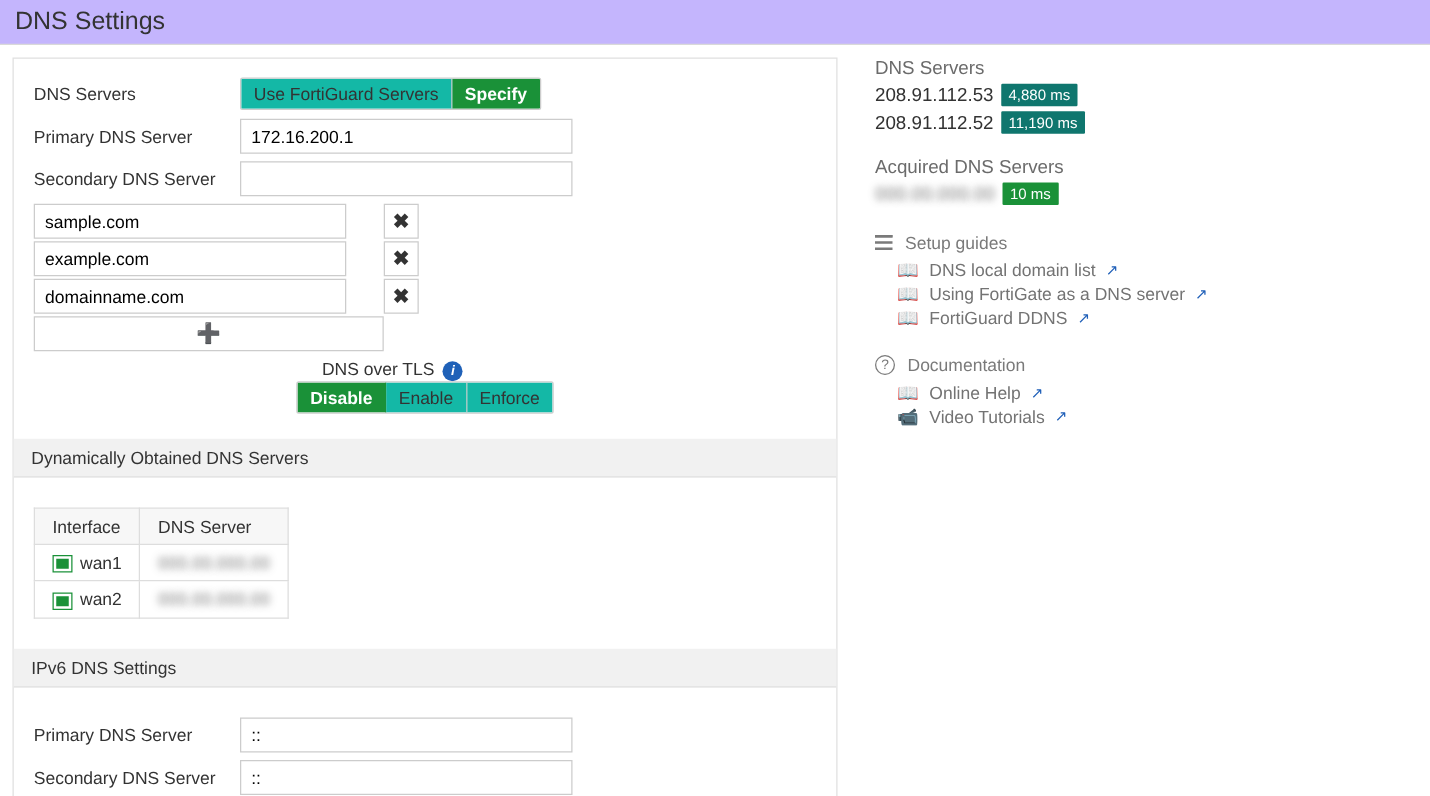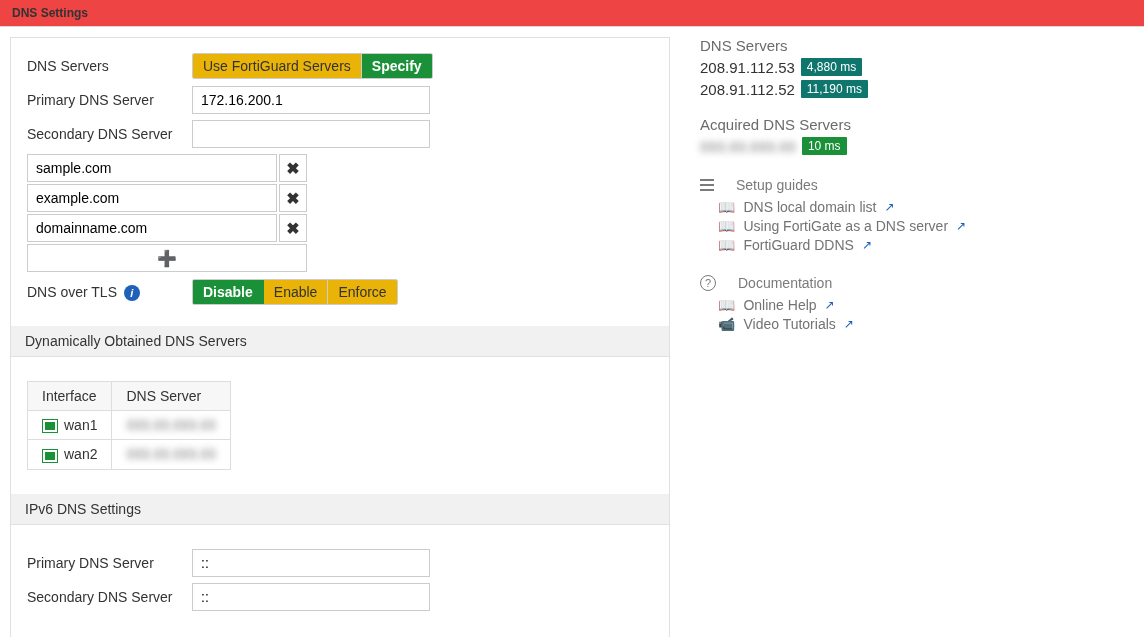--- a/index.html
+++ b/index.html
@@ -1,52 +1,52 @@
 <!DOCTYPE html>
 <html><head>
 <meta charset="utf-8">
 <style>
   * { box-sizing: border-box; margin: 0; padding: 0; }
   body { font-family: "Segoe UI", Arial, sans-serif; font-size: 14px; color: #333; background: #fff; width: 1144px; }
-  .header { background: #ef4444; padding: 6px 12px; font-size: 12px; font-weight: 700; color: #333; border-bottom: 1px solid #d9d9d9; }
+  .header { background: #c4b5fd; padding: 6px 12px; font-size: 20px; font-weight: 400; color: #333; border-bottom: 1px solid #d9d9d9; }
   .body-wrap { display: flex; }
   .main-col { width: 680px; padding: 10px; }
   .side-col { flex: 1; padding: 10px 10px 10px 20px; }
   .panel { border: 1px solid #e0e0e0; margin-bottom: 8px; }
   .panel-pad { padding: 14px 16px; }
   .sub-header { background: #f1f1f1; padding: 7px 14px; font-size: 14px; color: #333; border-bottom: 1px solid #e0e0e0; }
   .sub-body { padding: 24px 16px; }
   .row { display: flex; align-items: center; margin-bottom: 6px; min-height: 28px; }
   .lbl { width: 165px; color: #333; }
   .fld { flex: 1; display: flex; align-items: center; gap: 0; }
   .seg-group { display: inline-flex; border: 1px solid #ccc; border-radius: 2px; overflow: hidden; }
-  .seg { padding: 4px 10px; background: #eab308; cursor: pointer; border-right: 1px solid #ccc; font-size: 14px; color: #333; }
+  .seg { padding: 4px 10px; background: #14b8a6; cursor: pointer; border-right: 1px solid #ccc; font-size: 14px; color: #333; }
   .seg:last-child { border-right: none; }
   .seg.active { background: #1a9138; color: #fff; border-color: #1a9138; font-weight: bold; }
-  input.txt { width: 238px; height: 28px; padding: 2px 8px; border: 1px solid #ccc; font-size: 14px; }
-  .domain-row { display: flex; margin-bottom: 2px; }
+  input.txt { width: 266px; height: 28px; padding: 2px 8px; border: 1px solid #ccc; font-size: 14px; }
+  .domain-row { display: flex; margin-bottom: 2px; gap: 28px; }
   .domain-row input.txt { width: 250px; }
   .x-btn { width: 28px; height: 28px; border: 1px solid #ccc; background: #fff; margin-left: 2px; cursor: pointer; display: flex; align-items: center; justify-content: center; font-weight: bold; font-size: 16px; color: #333; }
   .add-row { width: 280px; height: 28px; border: 1px solid #ccc; display:flex; align-items:center; justify-content:center; cursor:pointer; font-size: 16px; font-weight:bold; }
   .info-icon { display:inline-flex; width:16px; height:16px; background:#1f61b8; color:#fff; border-radius:50%; align-items:center; justify-content:center; font-size:11px; font-weight:bold; font-style:italic; margin-left:3px; }
   table.dyn { border-collapse: collapse; }
   table.dyn th, table.dyn td { border: 1px solid #ddd; padding: 6px 14px; text-align: left; font-size: 14px; }
   table.dyn th { background: #f7f7f7; font-weight: 500; }
   .if-icon { display:inline-block; width:16px; height:14px; border:1px solid #1a9138; position:relative; margin-right:6px; vertical-align:middle; }
   .if-icon::after { content:""; position:absolute; inset:2px; background:#1a9138; }
   .blur { color: transparent; text-shadow: 0 0 6px rgba(90,90,90,0.8); user-select:none; }
   
   .side-title { color:#6b6b6b; font-size:15px; margin-bottom:4px; }
   .srv-line { display:flex; align-items:center; margin-bottom:4px; font-size:15px; }
   .srv-ip { margin-right:6px; }
   .lat { padding:2px 6px; color:#fff; font-size:12px; border-radius:1px; }
   .lat.red { background:#0f766e; }
   .lat.green { background:#1a9138; }
   .side-sec { margin-top:22px; }
-  .side-sec-h { color:#7a7a7a; display:flex; align-items:center; gap:22px; margin-bottom:6px; }
+  .side-sec-h { color:#7a7a7a; display:flex; align-items:center; gap:10px; margin-bottom:6px; }
   .side-link-row { display:flex; align-items:center; gap:8px; margin:3px 0 3px 18px; }
   .side-link { color:#737373; cursor:pointer; }
   .ext-icon { color:#1f5fb8; font-size:12px; }
   .book-icon { color:#1f5fb8; font-size:14px; }
   .cam-icon { color:#1f5fb8; font-size:14px; }
   .q-icon { display:inline-flex; width:16px; height:16px; border:1px solid #7a7a7a; border-radius:50%; align-items:center; justify-content:center; font-size:11px; color:#7a7a7a; }
   .list-icon { display:inline-block; width:14px; height:12px; position:relative; }
   .list-icon::before,.list-icon::after { content:""; position:absolute; left:0; right:0; height:2px; background:#7a7a7a; }
   .list-icon::before { top:0; box-shadow: 0 5px 0 #7a7a7a, 0 10px 0 #7a7a7a; }
   
@@ -109,21 +109,21 @@
                     <span>✖</span>
                   </div>
                 </div>
               </div>
             <div class="add-row">
               <span>➕</span>
             </div>
           </div>
         </div>
 
-        <div class="row" style="margin-top:2px;">
+        <div class="row" style="margin-top:2px;flex-direction:column;">
           <div class="lbl">
             <span>DNS over TLS</span>
             <span class="info-icon">i</span>
           </div>
           <div class="fld">
             <div class="seg-group">
               <div class="seg active">Disable</div>
               <div class="seg">Enable</div>
               <div class="seg">Enforce</div>
             </div>

